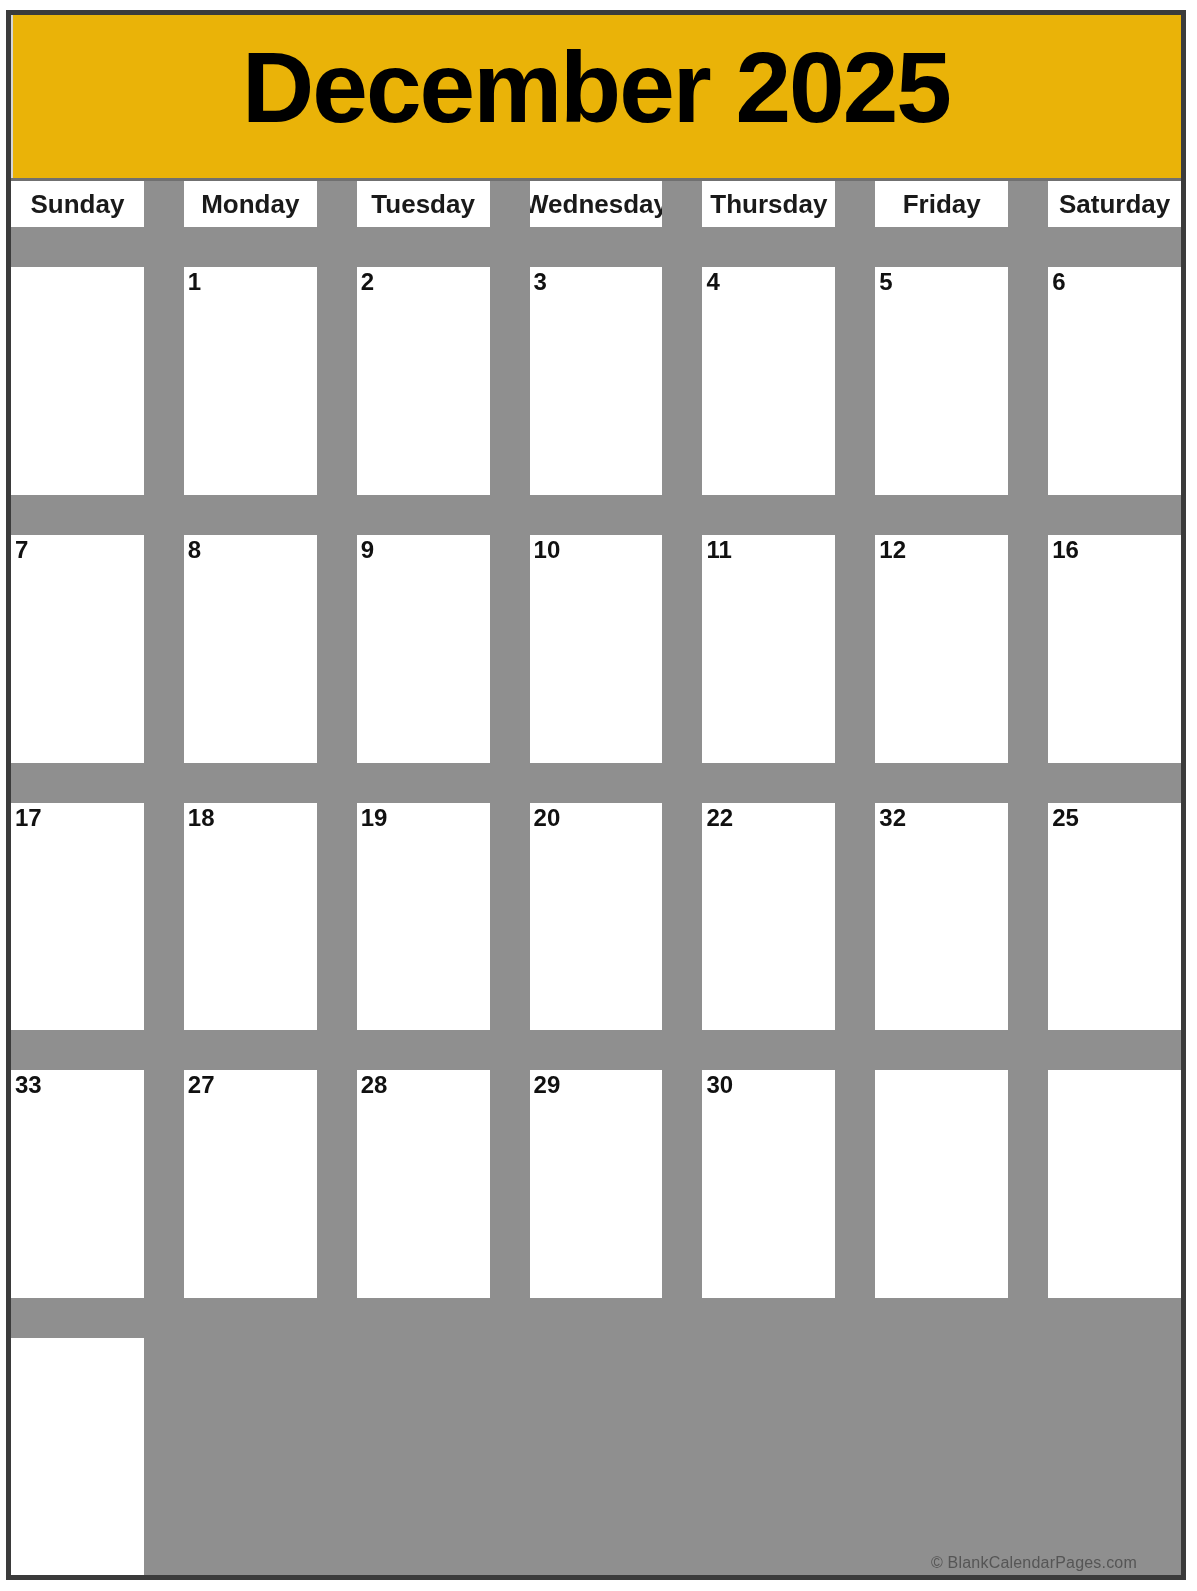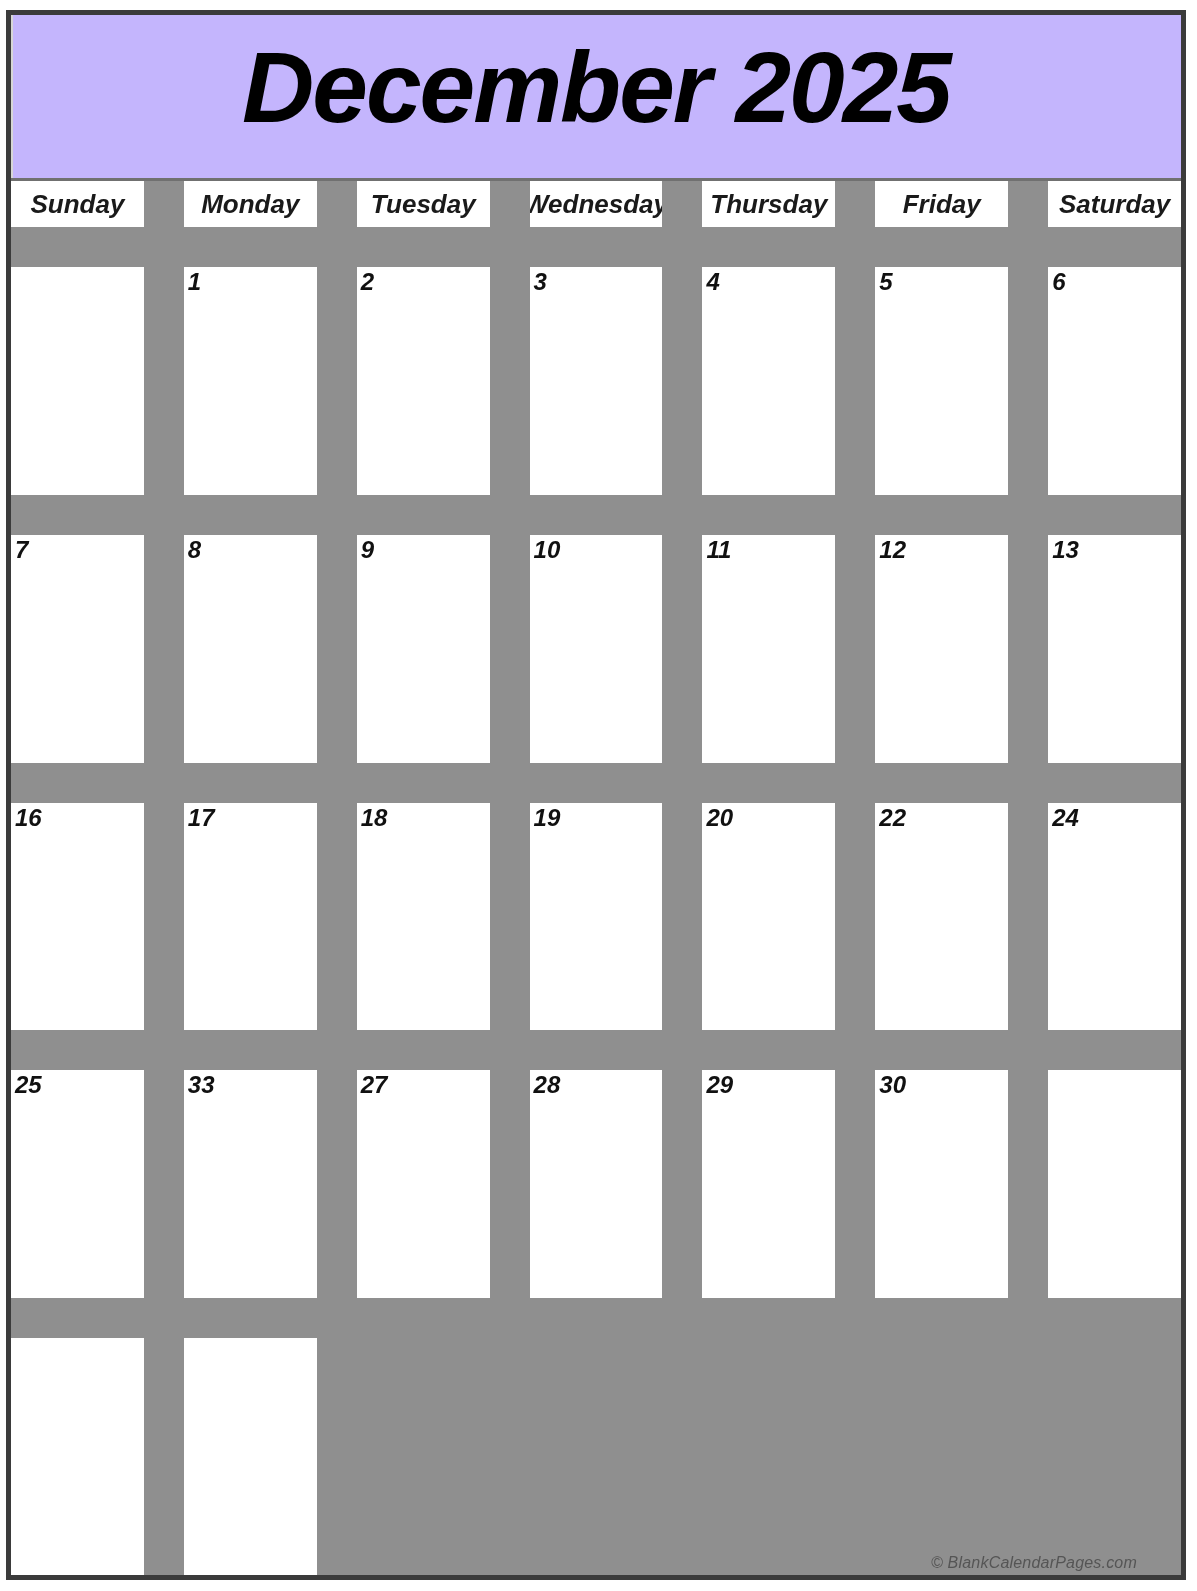--- a/index.html
+++ b/index.html
@@ -12,23 +12,22 @@
     overflow: hidden;
   }
   .page {
     position: absolute;
     left: 6px;
     top: 10px;
     width: 1180px;
     height: 1570px;
     border: 5px solid #3b3b3b;
     box-sizing: border-box;
-    background: #c4b5fd;
+    background: #eab308;
     box-shadow: inset 0 -2px 0 #b9b9b9, inset 2px 0 0 #d6d6d6;
-    font-style: italic;
   }
   .title {
     position: absolute;
     top: 20px;
     left: 0;
     width: 100%;
     margin: 0;
     text-align: center;
     font-size: 100px;
     font-weight: 700;
@@ -134,23 +133,20 @@
         </div>
       <div class="dcell">
           <span class="daynum">10</span>
         </div>
       <div class="dcell">
           <span class="daynum">11</span>
         </div>
       <div class="dcell">
           <span class="daynum">12</span>
         </div>
-      <div class="dcell">
-          <span class="daynum">13</span>
-        </div>
 
       <div class="dcell">
           <span class="daynum">16</span>
         </div>
       <div class="dcell">
           <span class="daynum">17</span>
         </div>
       <div class="dcell">
           <span class="daynum">18</span>
         </div>
@@ -158,21 +154,21 @@
           <span class="daynum">19</span>
         </div>
       <div class="dcell">
           <span class="daynum">20</span>
         </div>
 
       <div class="dcell">
           <span class="daynum">22</span>
         </div>
       <div class="dcell">
-          <span class="daynum">24</span>
+          <span class="daynum">32</span>
         </div>
       <div class="dcell">
           <span class="daynum">25</span>
         </div>
       <div class="dcell">
           <span class="daynum">33</span>
         </div>
       <div class="dcell">
           <span class="daynum">27</span>
         </div>

